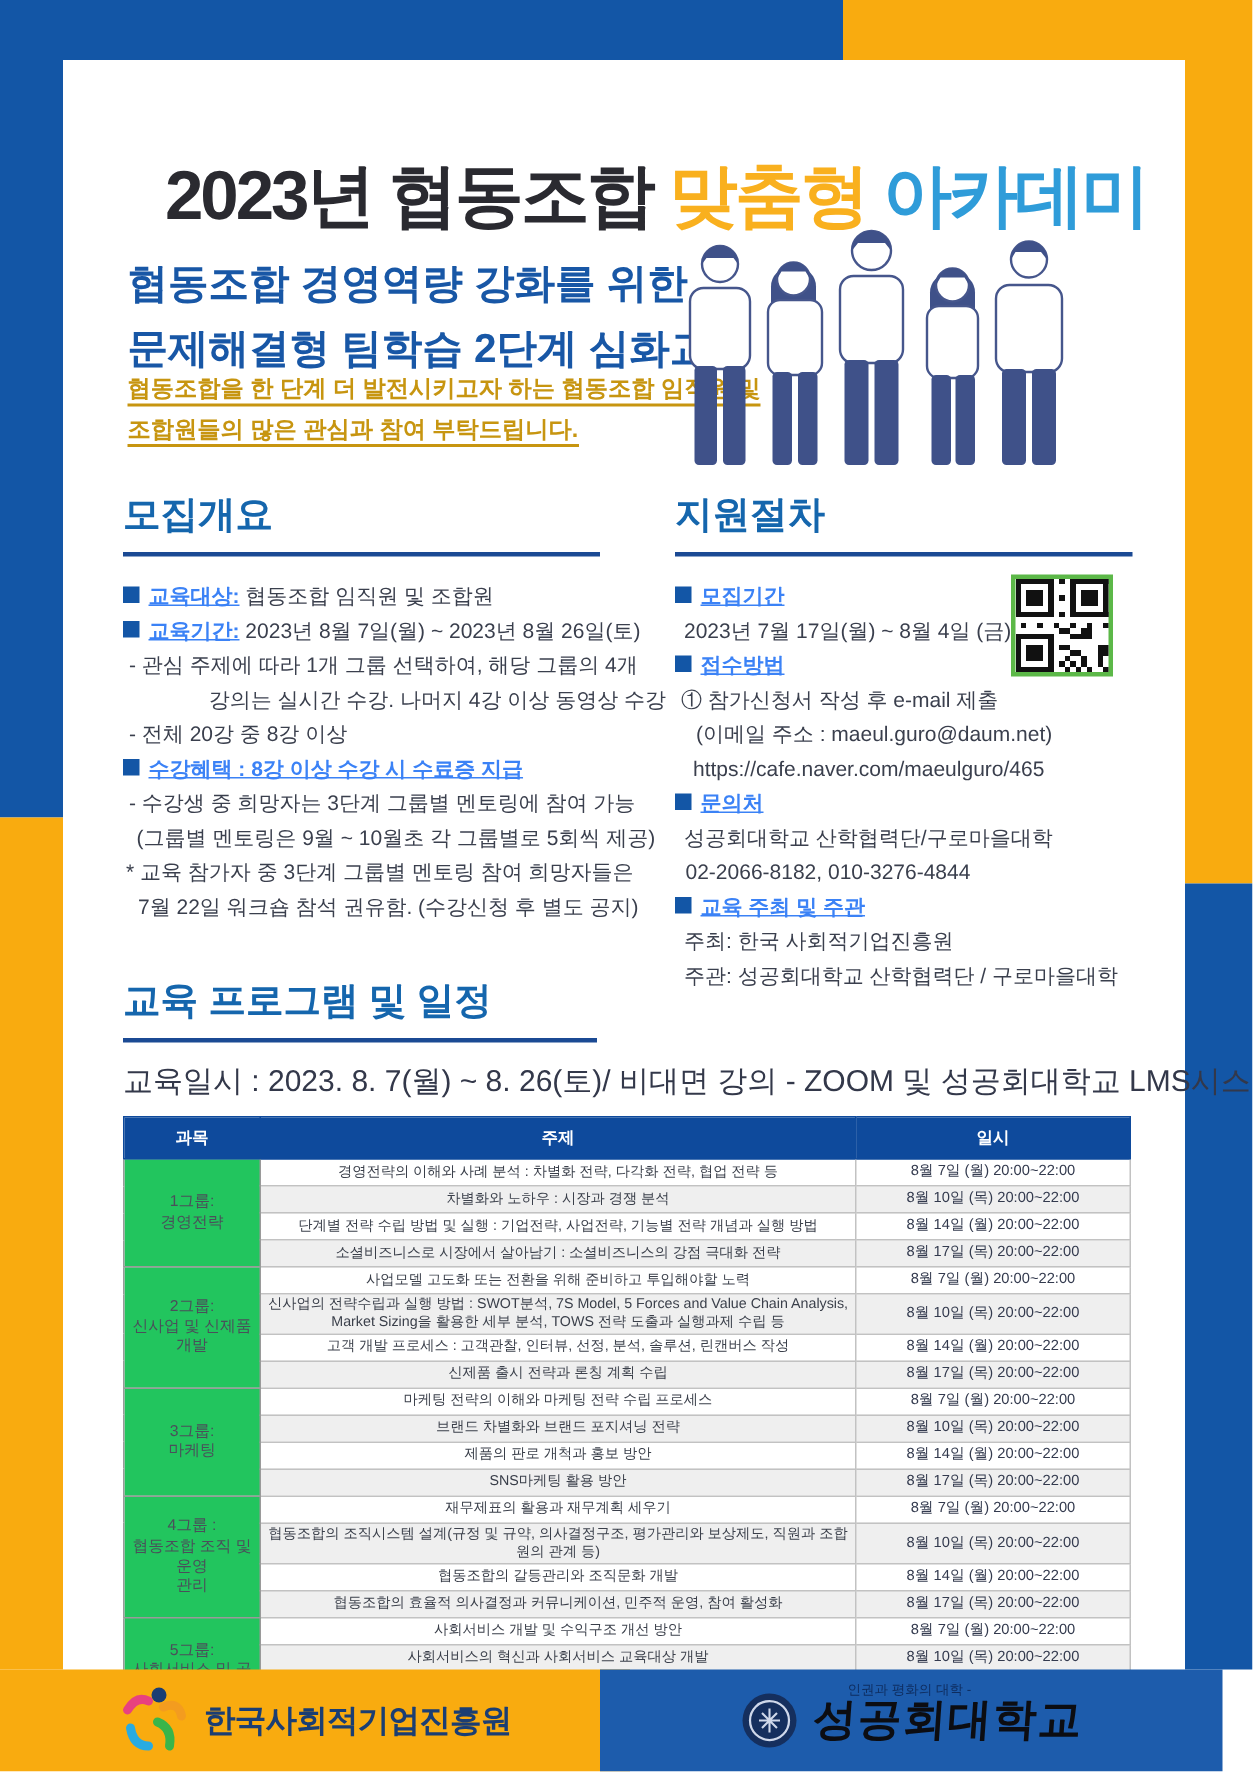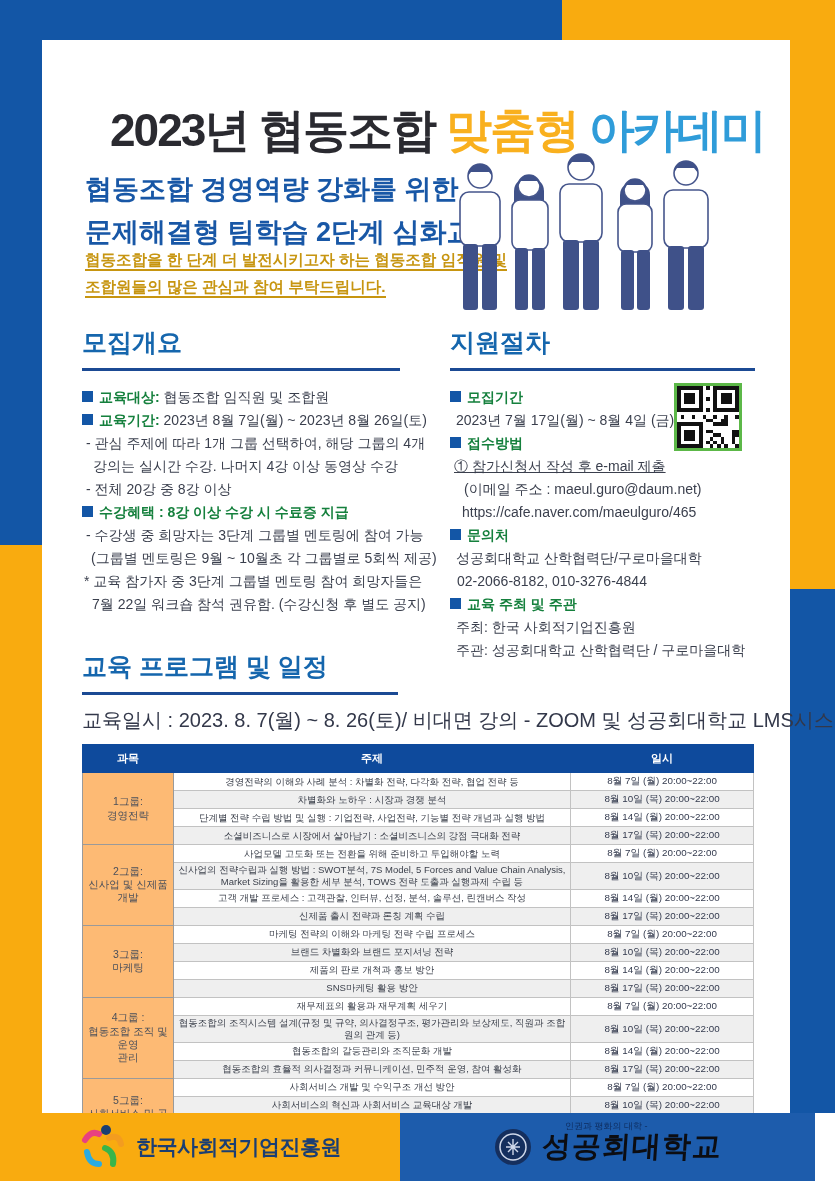--- a/index.html
+++ b/index.html
@@ -33,33 +33,33 @@
   .illustration{left:448px;top:148px;}
   
   .col{top:326px;}
   .col-left{left:82px;width:362px;}
   .col-right{left:450px;width:310px;}
   .section-heading{font-size:25px;font-weight:800;color:var(--heading-blue);padding-bottom:9px;border-bottom:3px solid var(--heading-line);}
   .col-left .section-heading{width:318px;}
   .col-right .section-heading{width:305px;}
   .lines{margin-top:15px;font-size:14px;color:var(--body-text);}
   .line{line-height:23px;white-space:nowrap;}
-  .line b{color:#15803d;}
+  .line b{color:#3b82f6;text-decoration:underline;}
   .sq{display:inline-block;width:11px;height:11px;background:var(--frame-blue);margin-right:6px;}
   .qr{left:674px;top:383px;width:62px;height:62px;border:3px solid var(--qr-green);background:#fff;}
   
   .program{left:82px;top:650px;width:671px;}
   .program .section-heading{width:316px;}
   .schedule-note{margin-top:12px;font-size:20px;color:#33384a;white-space:nowrap;}
   table.schedule{margin-top:10px;width:671px;border-collapse:collapse;table-layout:fixed;}
   table.schedule th{background:var(--table-header-navy);color:#fff;font-size:11px;font-weight:700;height:25px;border:1px solid var(--table-header-navy);}
   table.schedule td{border:1px solid #c2c2c2;text-align:center;vertical-align:middle;padding:1px 3px;height:15px;line-height:1.25;}
   table.schedule td.subj{font-size:9.5px;color:#3a3f4a;}
   table.schedule td.date{font-size:9.8px;color:#333a4e;white-space:nowrap;}
-  table.schedule td.cat{background:#fdba74;font-size:10.5px;color:#4a4f5a;white-space:pre-line;border:1px solid #9a9a9a;}
+  table.schedule td.cat{background:#22c55e;font-size:10.5px;color:#4a4f5a;white-space:pre-line;border:1px solid #9a9a9a;}
   table.schedule tr.alt td.subj,table.schedule tr.alt td.date{background:#efefef;}
   table.schedule tr.gstart td{border-top:1.5px solid #8f8f8f;}
   table.schedule{border:1.5px solid #8f8f8f;}
   
   .footer-left{left:0;top:1113px;width:420px;height:68px;background:var(--frame-yellow);display:flex;align-items:center;justify-content:center;gap:11px;}
   .footer-right{left:400px;top:1113px;width:415px;height:68px;background:#1d5cac;display:flex;align-items:center;justify-content:center;gap:10px;}
   .footer-left .org{font-size:21px;font-weight:800;color:#1b3e73;letter-spacing:-0.5px;}
   .footer-right .univ{font-size:29px;font-weight:900;color:#0c0d12;font-family:"DejaVu Serif", serif;letter-spacing:1px;transform:skewX(-4deg);}
   .footer-right .univ-tag{position:absolute;top:7px;left:165px;font-size:9px;color:#0e2c5e;}
 </style>
@@ -123,37 +123,37 @@
     </g>
   </svg>
 </div>
 
 <div class="abs col col-left">
   <div class="section-heading">모집개요</div>
   <div class="lines">
       <div class="line" style="padding-left: 0px;"><span class="sq"></span><b>교육대상:</b> 협동조합 임직원 및 조합원</div>
       <div class="line" style="padding-left: 0px;"><span class="sq"></span><b>교육기간:</b> 2023년 8월 7일(월) ~ 2023년 8월 26일(토)</div>
       <div class="line" style="padding-left: 4px;">- 관심 주제에 따라 1개 그룹 선택하여, 해당 그룹의 4개</div>
-      <div class="line" style="padding-left: 11px;">강의는 실시간 수강. 나머지 4강 이상 동영상 수강</div>
+      <div class="line" style="padding-left: 11px; text-align: right;">강의는 실시간 수강. 나머지 4강 이상 동영상 수강</div>
       <div class="line" style="padding-left: 4px;">- 전체 20강 중 8강 이상</div>
       <div class="line" style="padding-left: 0px;"><span class="sq"></span><b>수강혜택 : 8강 이상 수강 시 수료증 지급</b></div>
       <div class="line" style="padding-left: 4px;">- 수강생 중 희망자는 3단계 그룹별 멘토링에 참여 가능</div>
       <div class="line" style="padding-left: 9px;">(그룹별 멘토링은 9월 ~ 10월초 각 그룹별로 5회씩 제공)</div>
       <div class="line" style="padding-left: 2px;">* 교육 참가자 중 3단계 그룹별 멘토링 참여 희망자들은</div>
       <div class="line" style="padding-left: 10px;">7월 22일 워크숍 참석 권유함. (수강신청 후 별도 공지)</div>
     </div>
 </div>
 
 <div class="abs col col-right">
   <div class="section-heading">지원절차</div>
   <div class="lines">
       <div class="line" style="padding-left: 0px;"><span class="sq"></span><b>모집기간</b></div>
       <div class="line" style="padding-left: 6px;">2023년 7월 17일(월) ~ 8월 4일 (금)</div>
       <div class="line" style="padding-left: 0px;"><span class="sq"></span><b>접수방법</b></div>
-      <div class="line" style="padding-left: 4px; text-decoration: underline;">① 참가신청서 작성 후 e-mail 제출</div>
+      <div class="line" style="padding-left: 4px;">① 참가신청서 작성 후 e-mail 제출</div>
       <div class="line" style="padding-left: 14px;">(이메일 주소 : maeul.guro@daum.net)</div>
       <div class="line" style="padding-left: 12px;">https://cafe.naver.com/maeulguro/465</div>
       <div class="line" style="padding-left: 0px;"><span class="sq"></span><b>문의처</b></div>
       <div class="line" style="padding-left: 6px;">성공회대학교 산학협력단/구로마을대학</div>
       <div class="line" style="padding-left: 7px;">02-2066-8182, 010-3276-4844</div>
       <div class="line" style="padding-left: 0px;"><span class="sq"></span><b>교육 주최 및 주관</b></div>
       <div class="line" style="padding-left: 6px;">주최: 한국 사회적기업진흥원</div>
       <div class="line" style="padding-left: 6px;">주관: 성공회대학교 산학협력단 / 구로마을대학</div>
     </div>
 </div>

